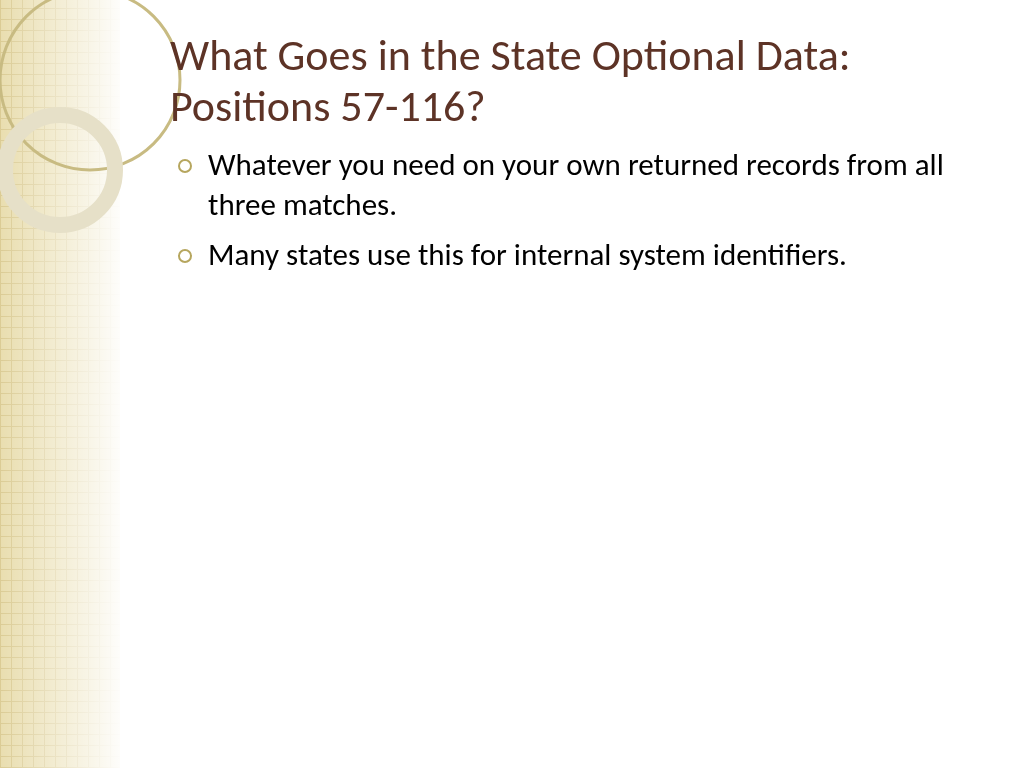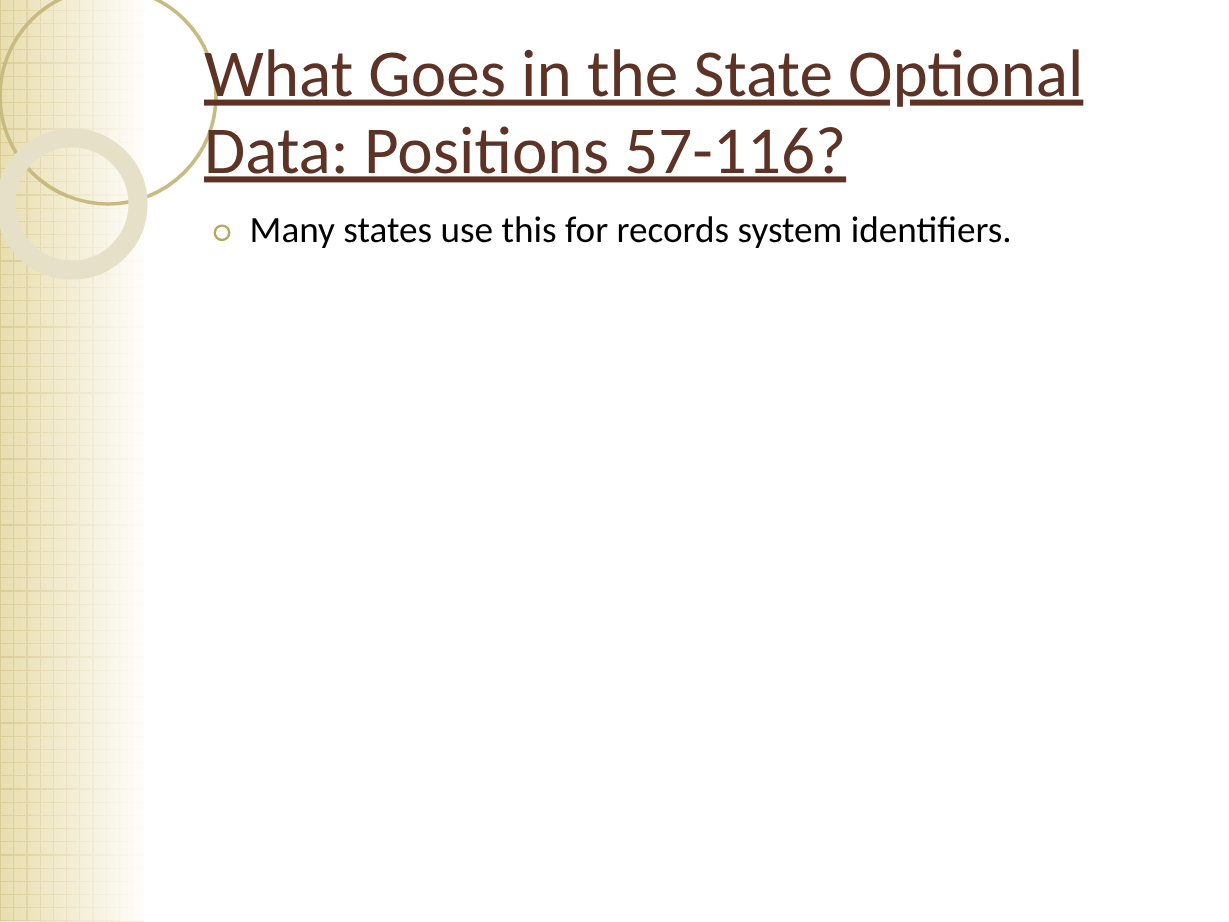--- a/index.html
+++ b/index.html
@@ -28,25 +28,24 @@
     pointer-events: none;
   }
   .content {
     position: absolute;
     left: 170px;
     top: 30px;
     width: 820px;
   }
   .title {
     color: #5d3326;
-    font-size: 56px;
+    font-size: 44px;
     line-height: 1.15;
     font-weight: 400;
     margin-bottom: 14px;
-    text-decoration: underline;
   }
   ul.bullets {
     list-style: none;
     padding-left: 38px;
   }
   ul.bullets li {
     position: relative;
     color: #000;
     font-size: 31px;
     line-height: 1.28;
@@ -71,16 +70,17 @@
 <div class="slide">
   <div class="leftband"></div>
   <svg class="rings" width="230" height="260">
     <circle cx="120" cy="90" r="90" fill="none" stroke="#c8bb82" stroke-width="3"></circle>
     <circle cx="90" cy="180" r="55" fill="none" stroke="#e6e0c8" stroke-width="16"></circle>
   </svg>
 
   <div class="content">
     <h1 class="title">What Goes in the State Optional Data: Positions 57-116?</h1>
     <ul class="bullets">
-      <li>Many states use this for records system identifiers.</li>
+      <li>Whatever you need on your own returned records from all three matches.</li>
+      <li>Many states use this for internal system identifiers.</li>
     </ul>
   </div>
 </div>
 
 </body></html>

